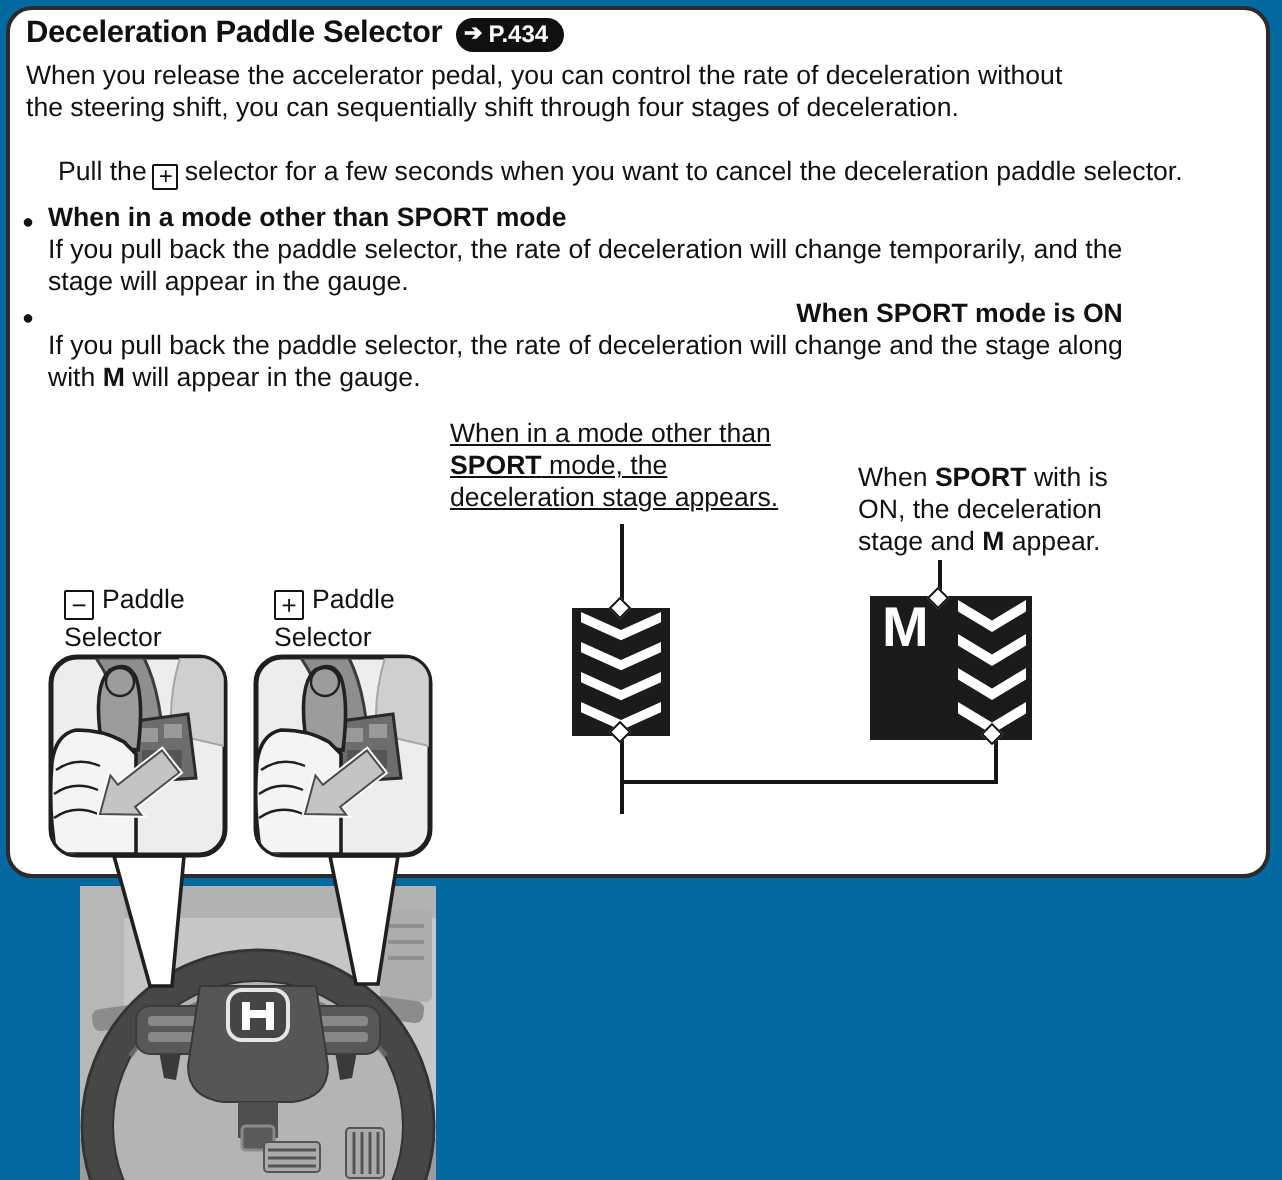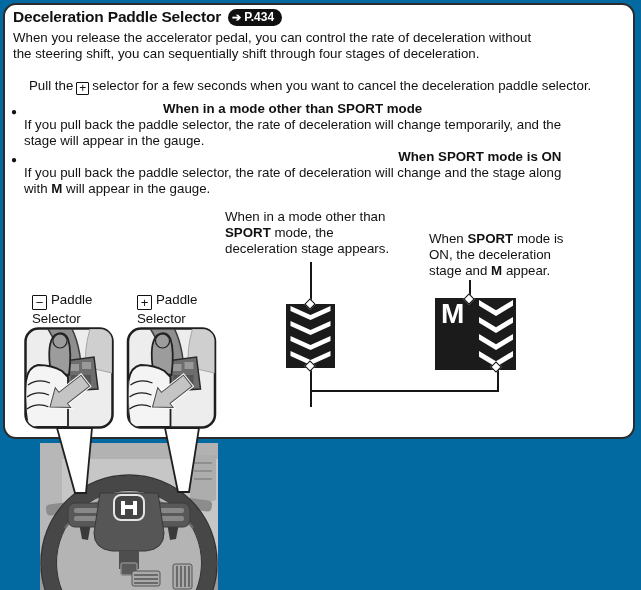--- a/index.html
+++ b/index.html
@@ -60,40 +60,40 @@
 
   <div class="abs bodytext" style="left:13px;top:30px;">
     <div>When you release the accelerator pedal, you can control the rate of deceleration without</div>
     <div>the steering shift, you can sequentially shift through four stages of deceleration.</div>
   </div>
 
   <div class="abs bodytext" style="left:13px;top:78px;margin-left:16px;"><span>Pull the</span><span class="sym-box">+</span><span>selector for a few seconds when you want to cancel the deceleration paddle selector.</span></div>
 
   <div class="abs bodytext" style="left:11px;top:101px;">
     <span class="bullet-marker">●</span>
-    <div class="bold" style="padding-left:13px;text-align:center;">When in a mode other than SPORT mode</div>
+    <div class="bold" style="padding-left:13px;">When in a mode other than SPORT mode</div>
     <div style="padding-left:13px;">If you pull back the paddle selector, the rate of deceleration will change temporarily, and the</div>
     <div style="padding-left:13px;">stage will appear in the gauge.</div>
   </div>
 
   <div class="abs bodytext" style="left:11px;top:149px;">
     <span class="bullet-marker">●</span>
     <div class="bold" style="padding-left:13px;text-align:right;">When SPORT mode is ON</div>
     <div style="padding-left:13px;">If you pull back the paddle selector, the rate of deceleration will change and the stage along</div>
     <div style="padding-left:13px;"><span>with </span><span class="bold">M</span><span> will appear in the gauge.</span></div>
   </div>
 
-  <div class="abs bodytext" style="left:225px;top:209px;line-height:16px;">
+  <div class="abs bodytext" style="left:225px;top:209px;line-height:16px;text-decoration:underline;">
     <div>When in a mode other than</div>
     <div><span class="bold">SPORT</span><span> mode, the</span></div>
     <div>deceleration stage appears.</div>
   </div>
 
   <div class="abs bodytext" style="left:429px;top:231px;line-height:16px;">
-    <div><span>When </span><span class="bold">SPORT</span><span> mode is</span></div>
+    <div><span>When </span><span class="bold">SPORT</span><span> with is</span></div>
     <div>ON, the deceleration</div>
     <div><span>stage and </span><span class="bold">M</span><span> appear.</span></div>
   </div>
 
   <div class="vline" style="left:310px;top:262px;height:44px;"></div>
   <div class="vline" style="left:469px;top:280px;height:20px;"></div>
 
   <div class="gauge" style="left:286px;top:304px;width:49px;height:64px;">
     <svg class="chevrons" viewBox="0 0 42 60" style="left:3px;top:2px;width:43px;height:60px;">
         <path d="M1 0 L21 9 L41 0 L41 5.1000000000000005 L21 14.1 L1 5.1000000000000005 Z" fill="#fff"></path>

